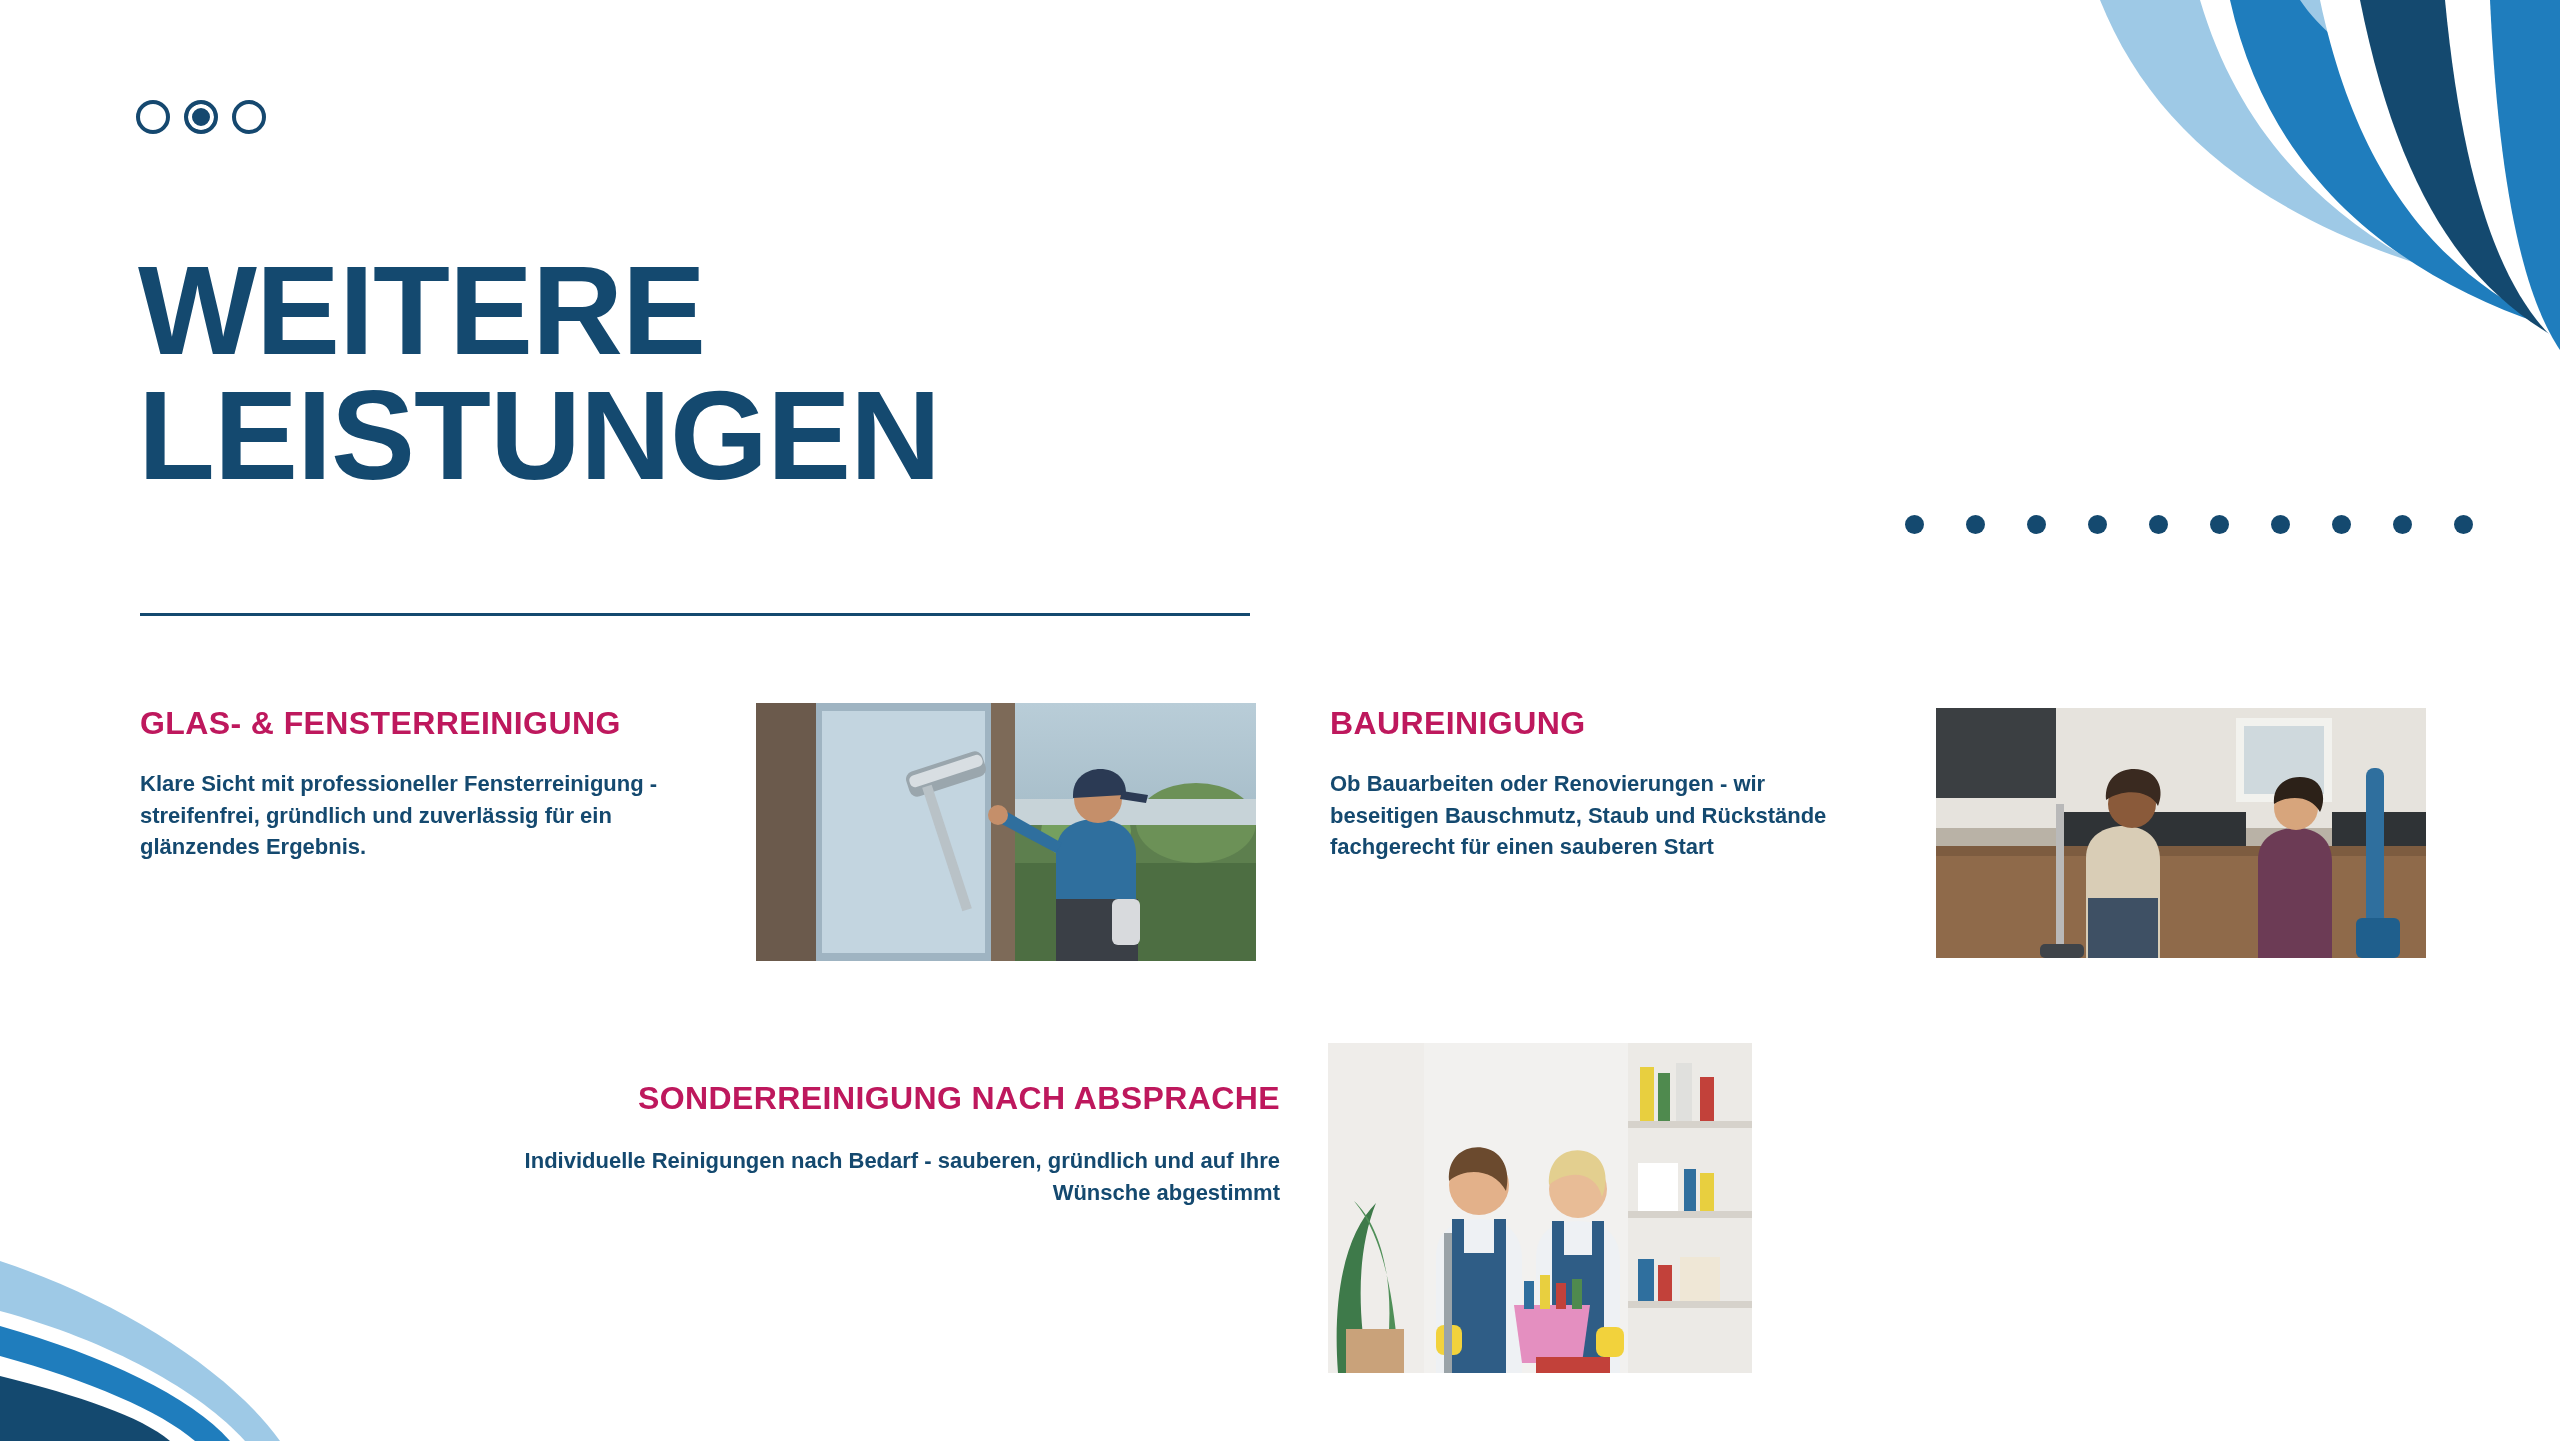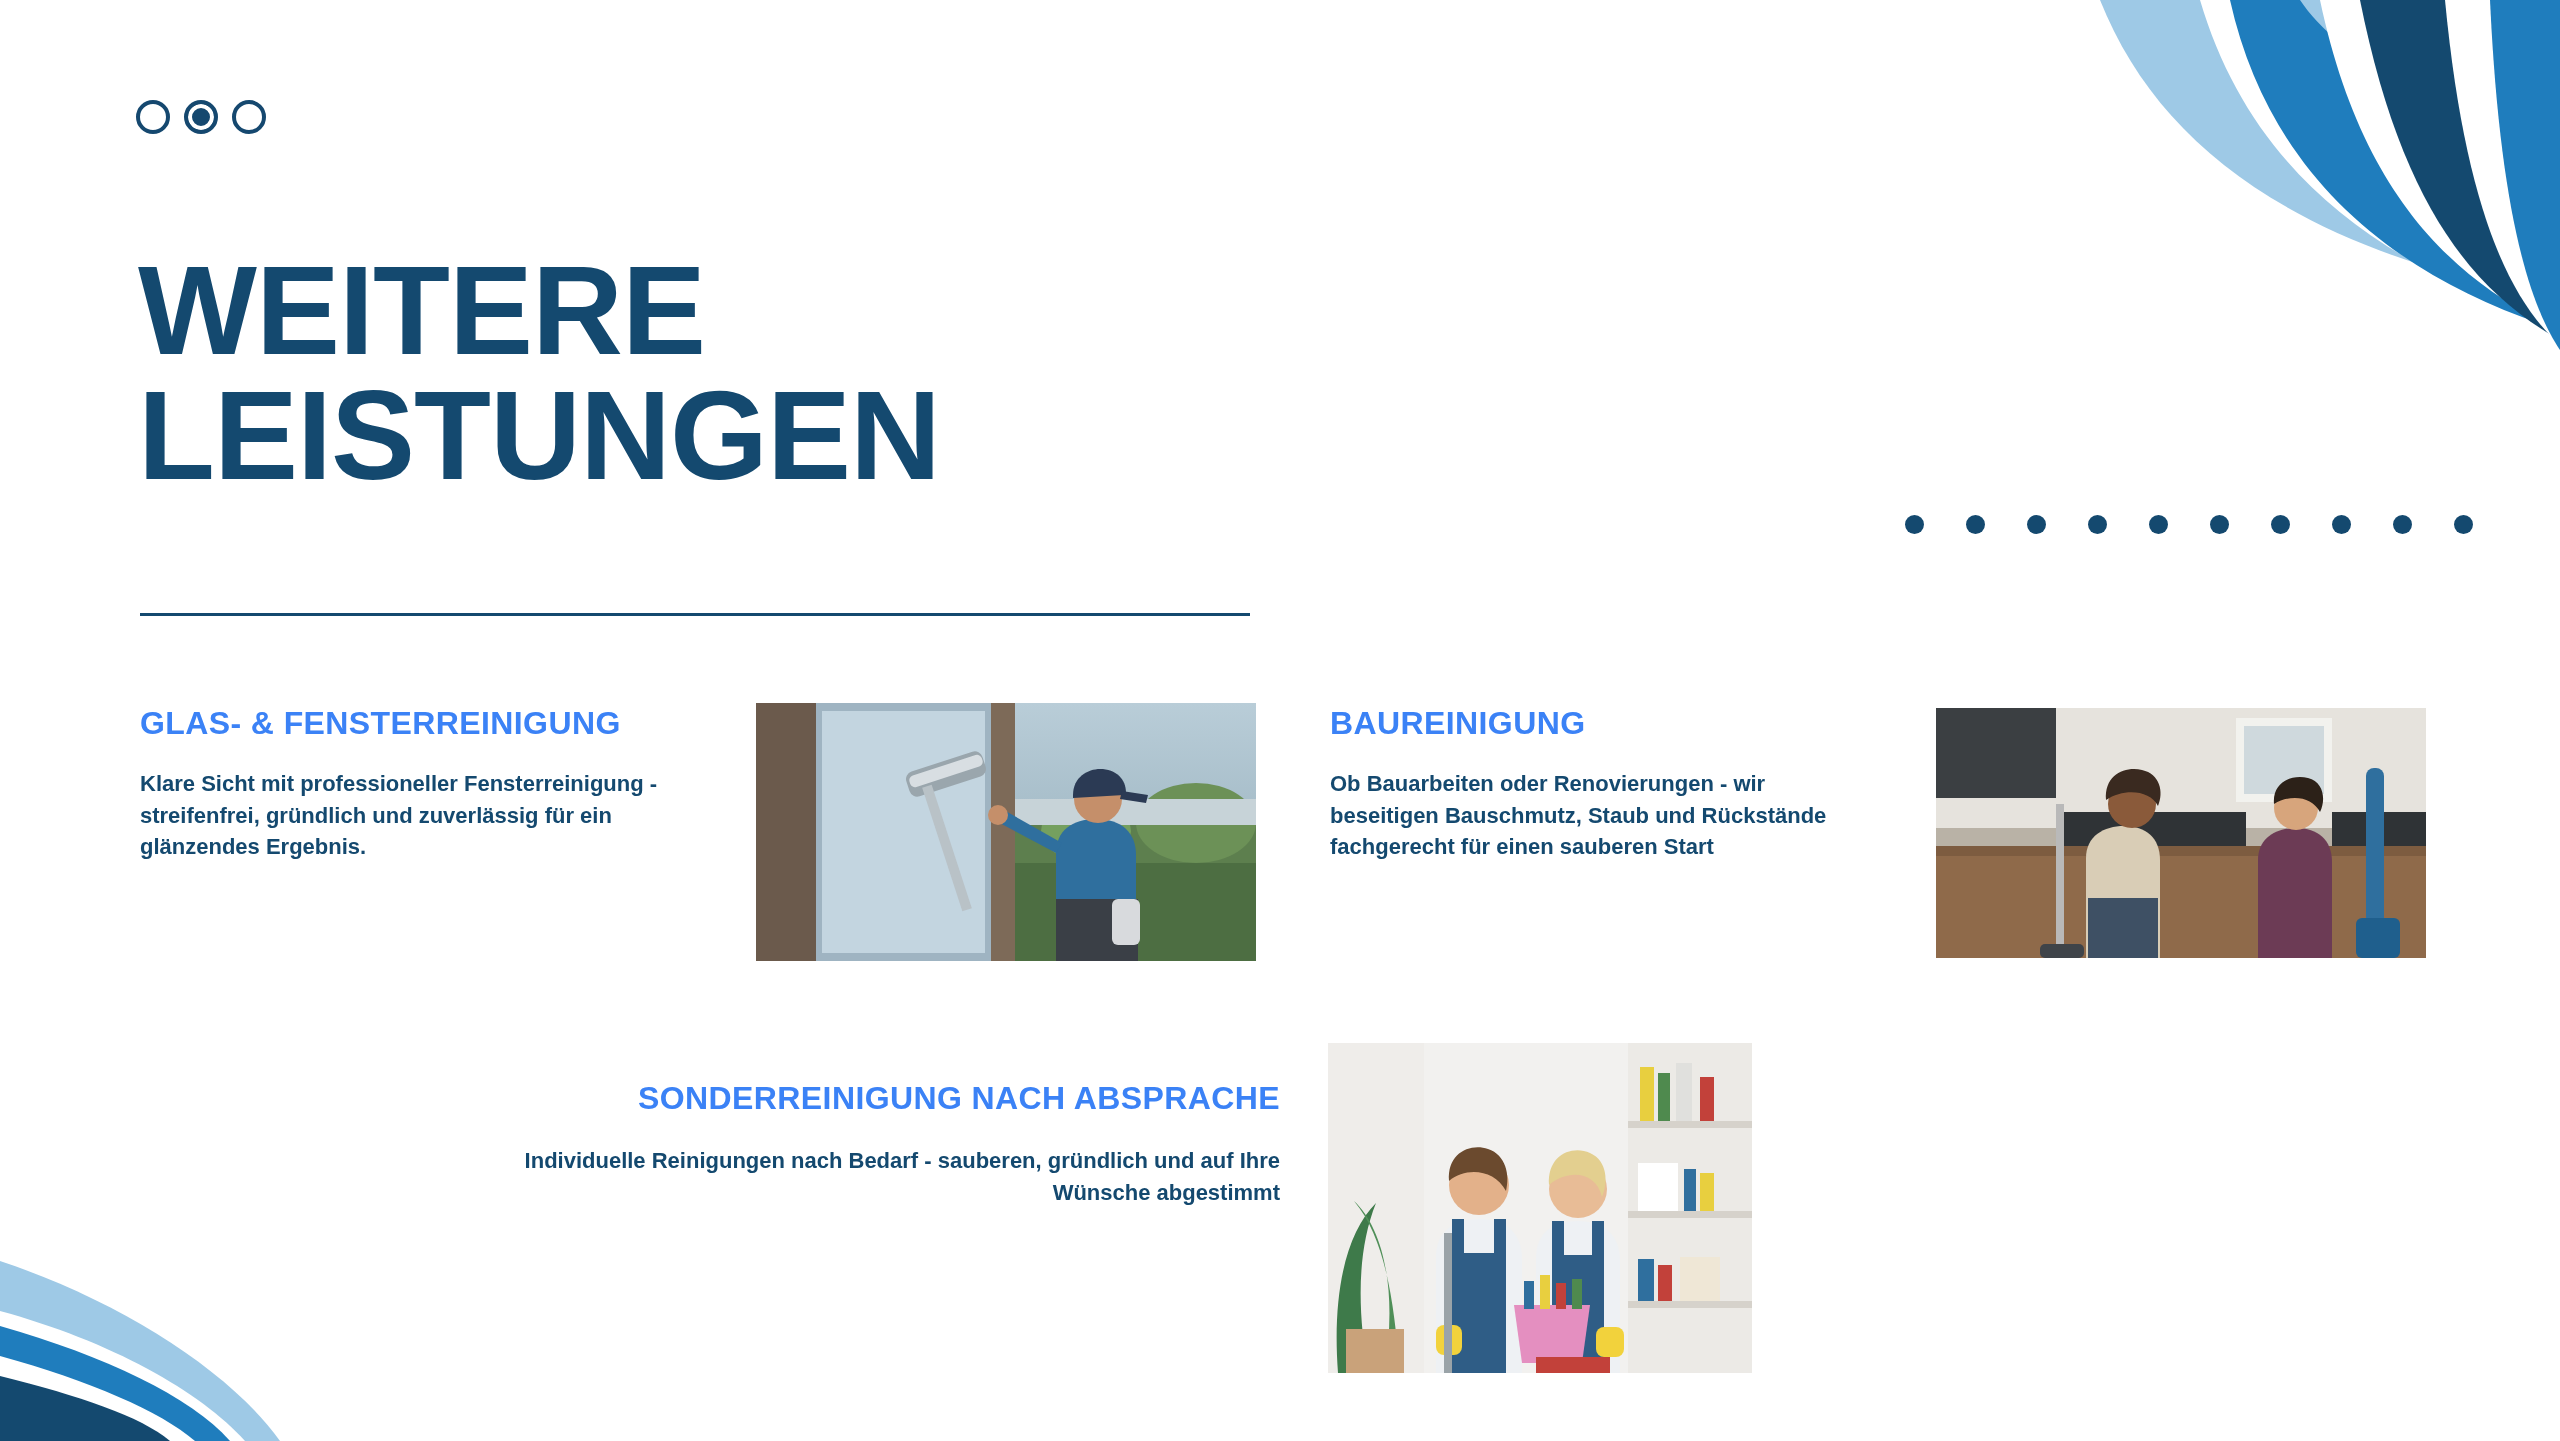--- a/index.html
+++ b/index.html
@@ -105,21 +105,21 @@
     background: #14496f;
     display: block;
   }
 
   
   .svc {
     position: absolute;
   }
   .svc h3 {
     margin: 0 0 26px 0;
-    color: #3b82f6;
+    color: #be185d;
     font-size: 32px;
     font-weight: bold;
     letter-spacing: 0.4px;
     text-transform: uppercase;
   }
   .svc p {
     margin: 0;
     color: #14496f;
     font-size: 22px;
     font-weight: bold;

